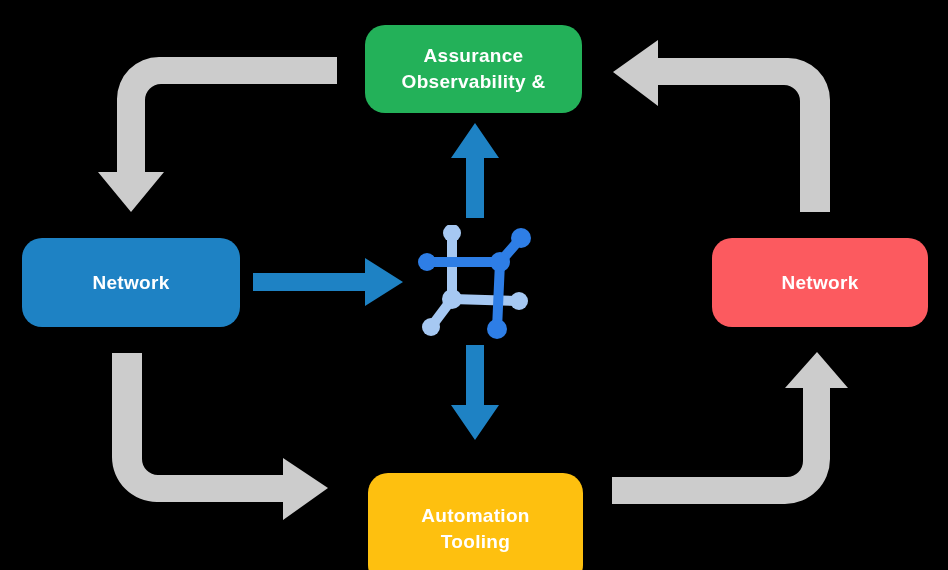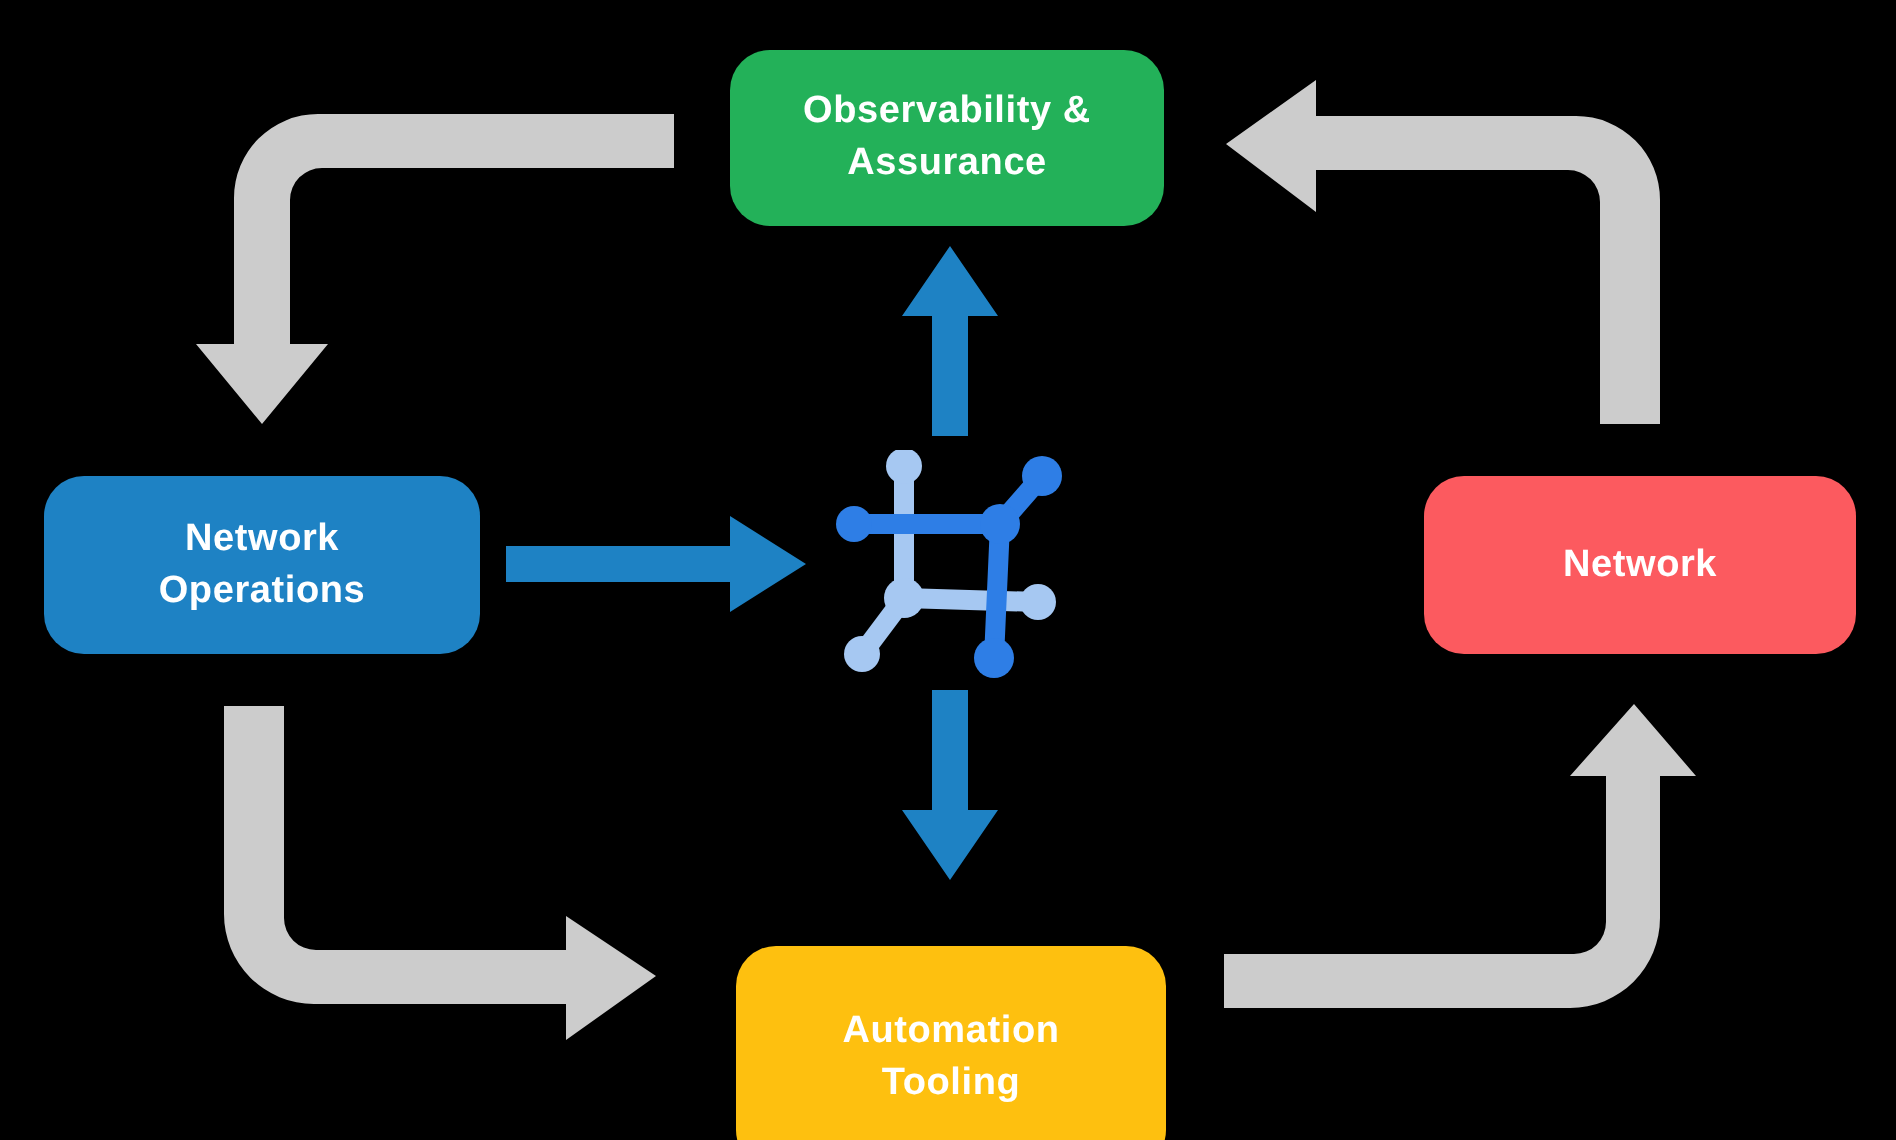--- a/index.html
+++ b/index.html
@@ -70,27 +70,26 @@
     </g>
     <g fill="#2E7EE6">
       <circle cx="12" cy="37" r="9"></circle>
       <circle cx="106" cy="13" r="10"></circle>
       <circle cx="82" cy="104" r="10"></circle>
       <circle cx="85" cy="37" r="10"></circle>
     </g>
   </svg>
 
   <div class="node" id="node-observability" style="background-color: rgb(35, 177, 89);">
+    <span>Assurance</span>
     <span>Observability &amp;</span>
-    <span>Assurance</span>
   </div>
 
   <div class="node" id="node-operations" style="background-color: rgb(30, 130, 196);">
     <span>Network</span>
-    <span>Operations</span>
   </div>
 
   <div class="node" id="node-infrastructure" style="background-color: rgb(252, 90, 95);">
     <span>Network</span>
   </div>
 
   <div class="node" id="node-automation" style="background-color: rgb(254, 192, 15);">
     <span>Automation</span>
     <span>Tooling</span>
   </div>

